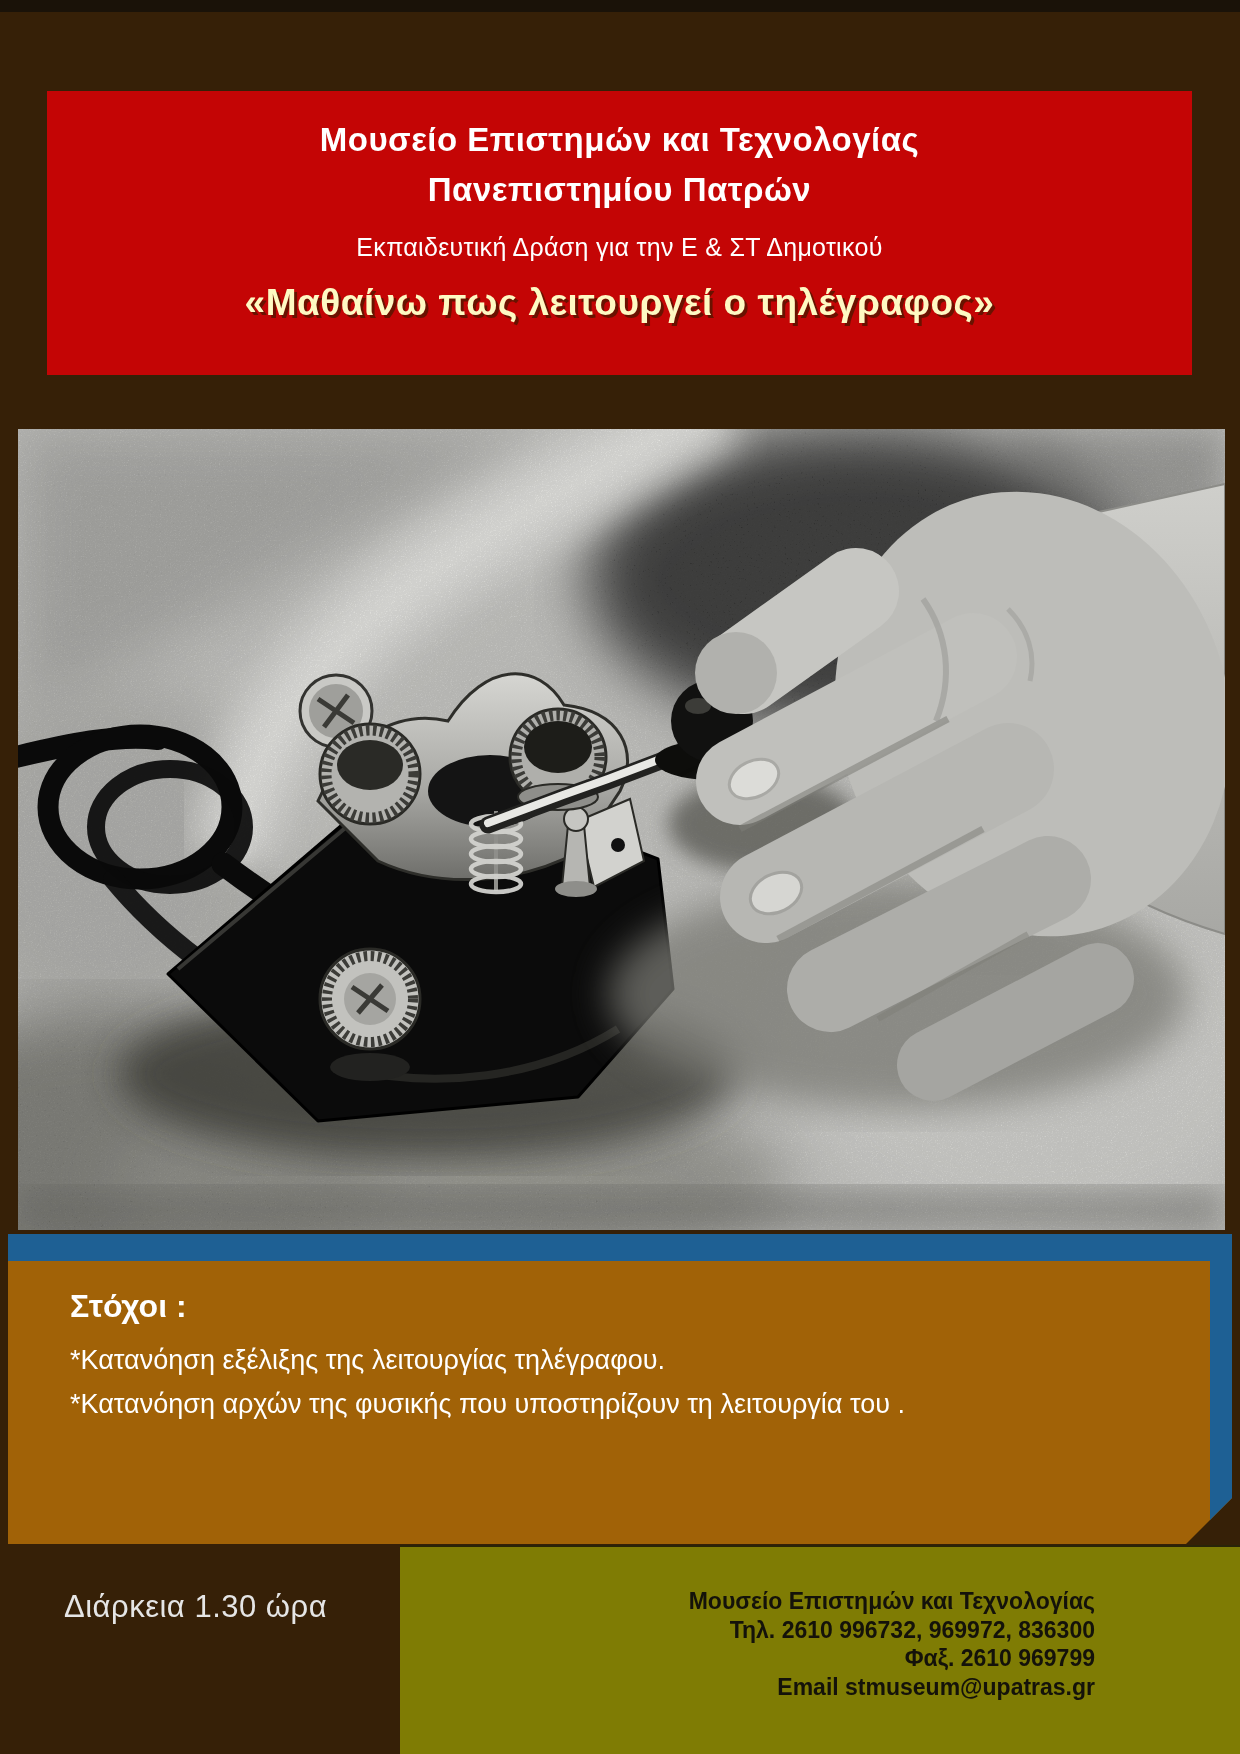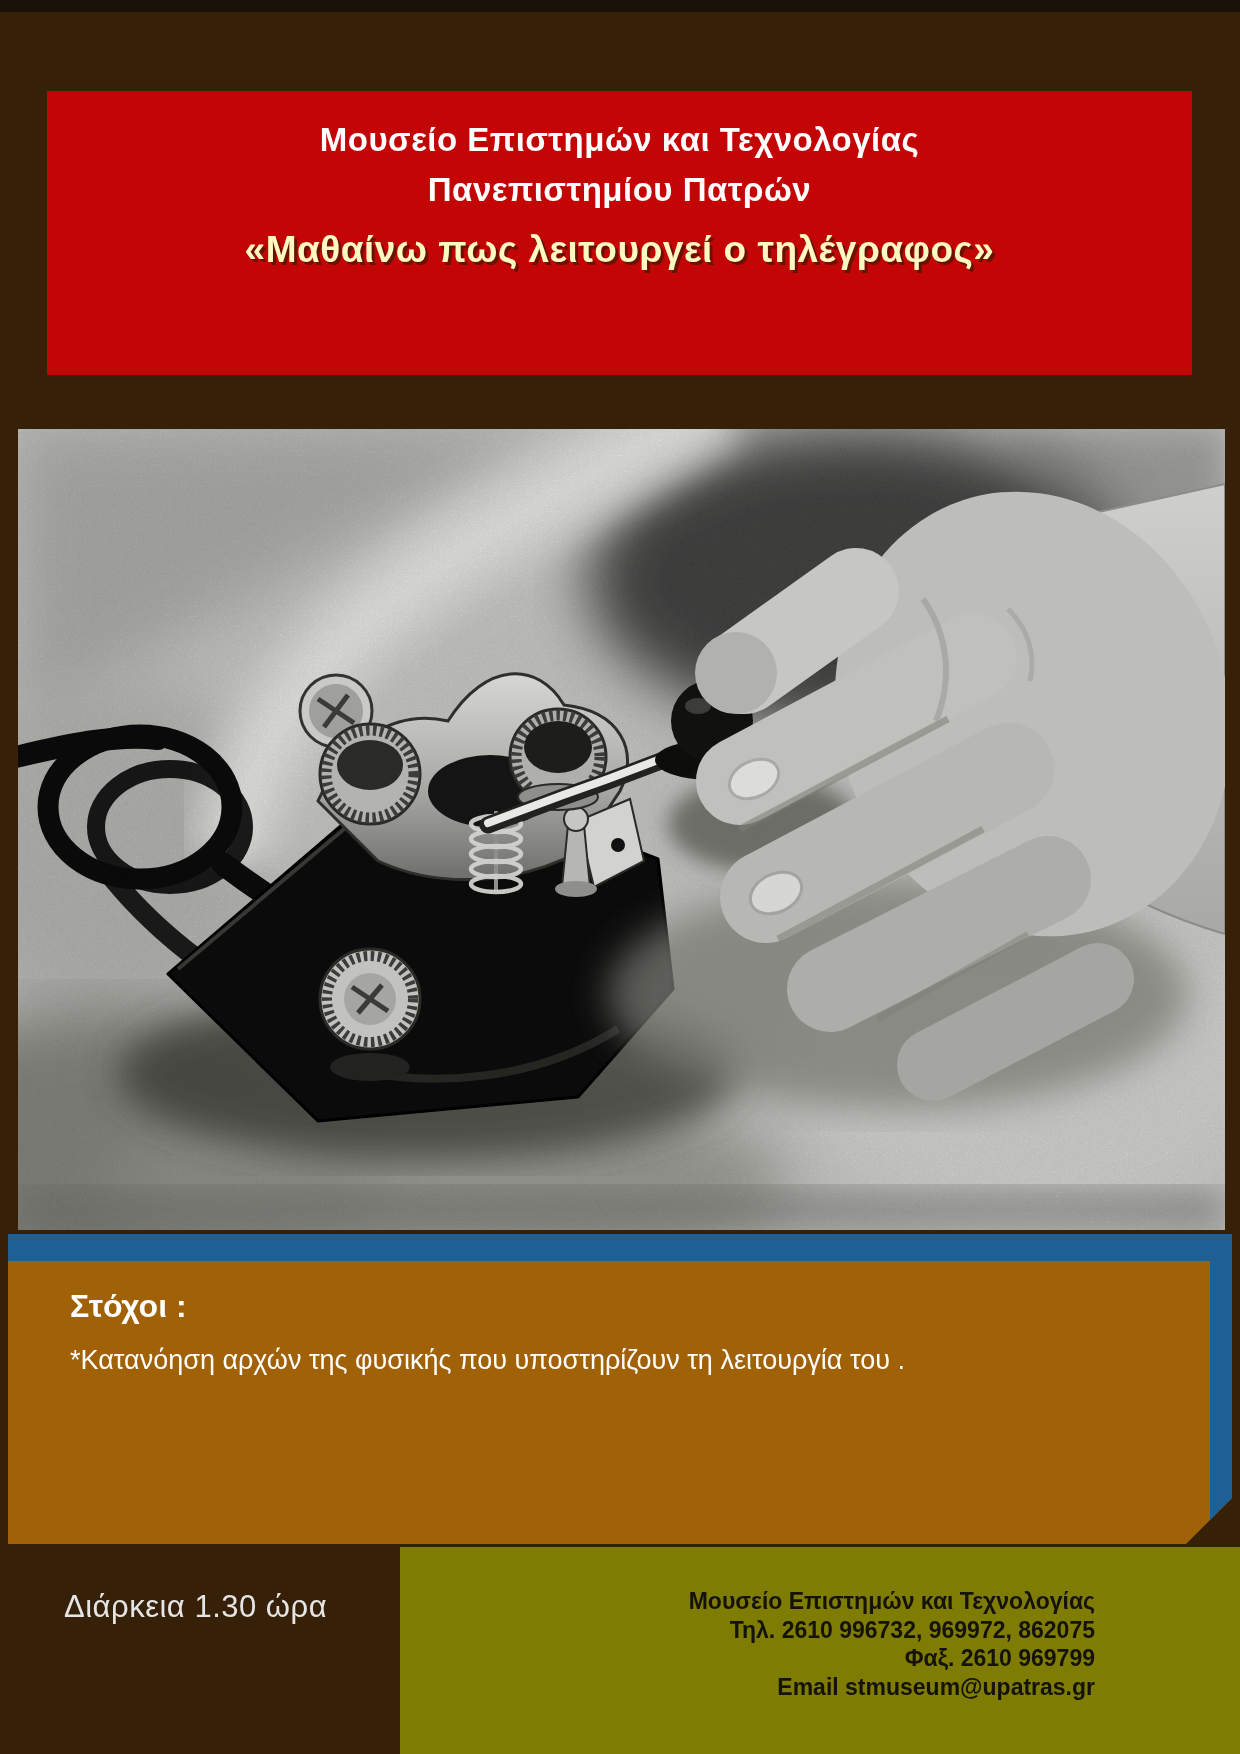--- a/index.html
+++ b/index.html
@@ -53,20 +53,21 @@
   }
 </style>
 </head>
 <body>
 
 <div class="page">
 
   <div class="header-box">
     <div class="hl1">Μουσείο Επιστημών και Τεχνολογίας</div>
     <div class="hl2">Πανεπιστημίου Πατρών</div>
+    <div class="hl3">Εκπαιδευτική Δράση για την Ε &amp; ΣΤ Δημοτικού</div>
     <div class="hl4">«Μαθαίνω πως λειτουργεί ο τηλέγραφος»</div>
   </div>
 
   <div class="photo-frame">
     <svg width="1207" height="801" viewBox="0 0 1207 801" xmlns="http://www.w3.org/2000/svg">
       <defs>
         <filter id="grainDark" x="0" y="0" width="100%" height="100%">
           <feTurbulence type="fractalNoise" baseFrequency="0.8" numOctaves="2" stitchTiles="stitch"></feTurbulence>
           <feColorMatrix type="matrix" values="0 0 0 0 0  0 0 0 0 0  0 0 0 0 0  0.7 0.7 0.7 0 0"></feColorMatrix>
         </filter>
@@ -189,27 +190,28 @@
         <path d="M 990 180 C 1010 200 1018 225 1012 252" stroke="#9a9a96" stroke-width="5" fill="none" opacity=".5"></path>
       </g>
     </svg>
   </div>
 
   <div class="objectives-box">
     <div class="obj-band-top"></div>
     <div class="obj-band-right"></div>
     <div class="obj-text">
       <p class="obj-heading">Στόχοι :</p>
+      <p class="obj-item">*Κατανόηση εξέλιξης της λειτουργίας τηλέγραφου.</p>
       <p class="obj-item">*Κατανόηση  αρχών της φυσικής που υποστηρίζουν τη λειτουργία του .</p>
     </div>
   </div>
 
   <div class="contact-box">
     <div class="contact-lines">
       <div>Μουσείο Επιστημών και Τεχνολογίας</div>
-      <div>Τηλ. 2610 996732, 969972, 862075</div>
+      <div>Τηλ. 2610 996732, 969972, 836300</div>
       <div>Φαξ. 2610 969799</div>
       <div>Email stmuseum@upatras.gr</div>
     </div>
   </div>
   <div class="duration">Διάρκεια 1.30 ώρα</div>
 
 </div>
 
 </body></html>

